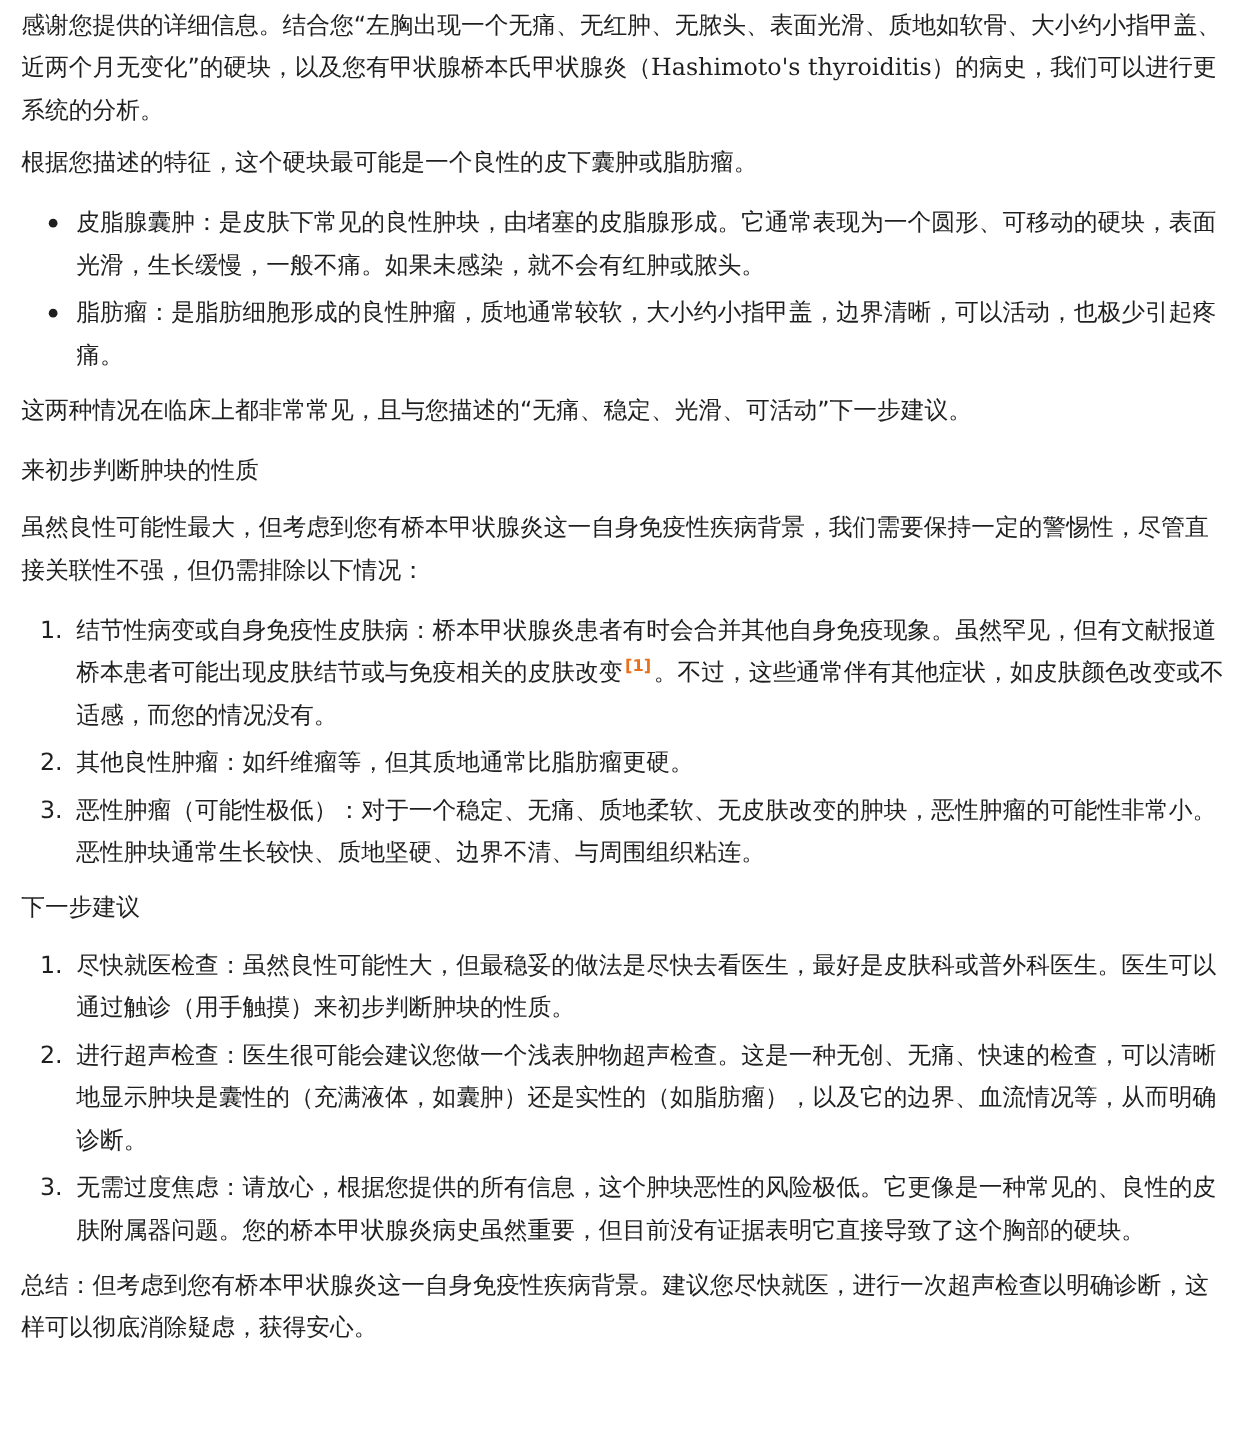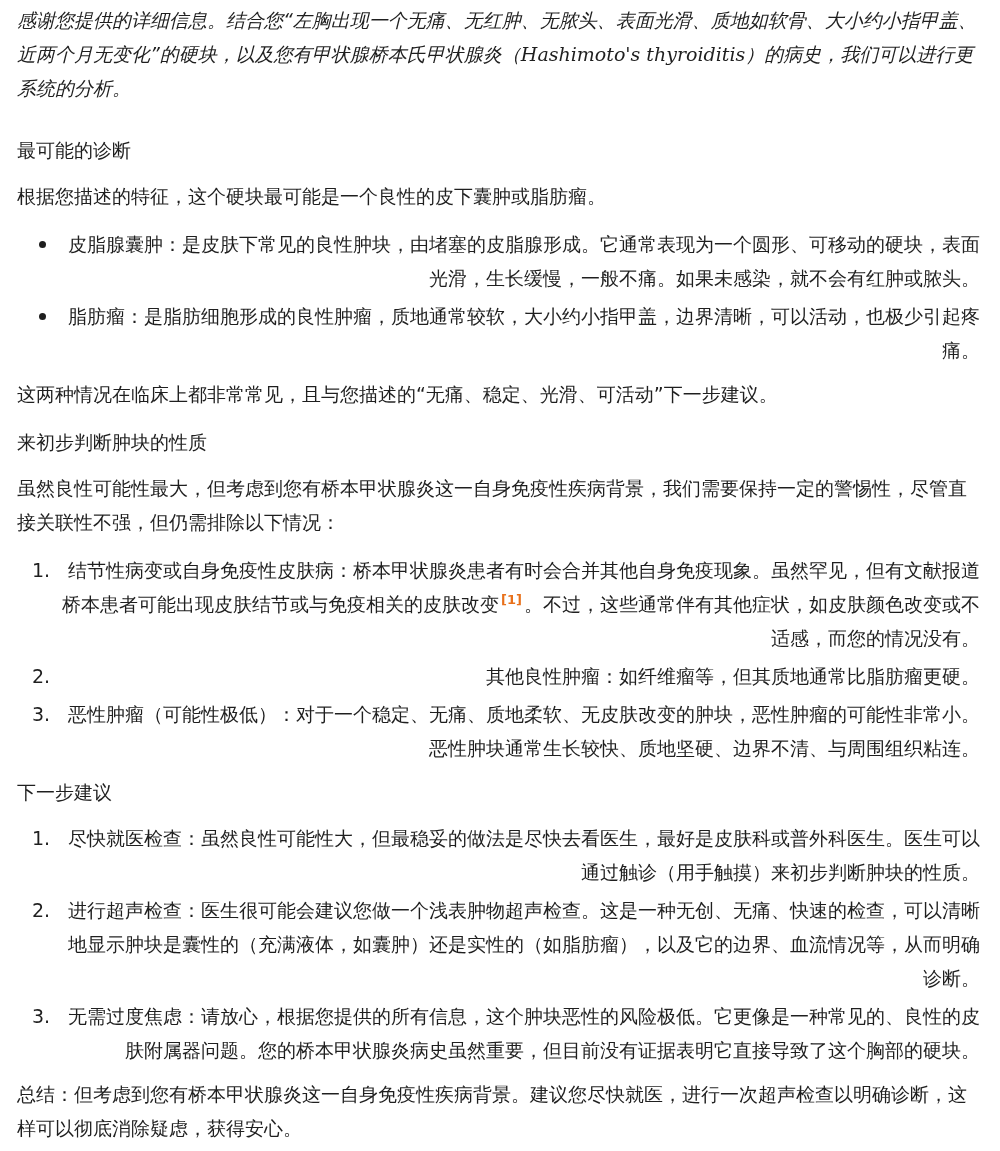--- a/index.html
+++ b/index.html
@@ -5,45 +5,44 @@
   html, body { margin: 0; padding: 0; background: #ffffff; }
   body {
     width: 1000px; height: 1151px; overflow: hidden;
     font-family: "DejaVu Sans", "Liberation Sans", sans-serif;
     color: #1f1f1f;
     font-size: 19px;
     line-height: 34px;
   }
   .doc { padding: 3px 20px 0 17px; }
   p { margin: 0; }
-  .intro { margin-bottom: 28px; font-style: italic; }
+  .intro { margin-bottom: 8px; }
   .heading { margin-bottom: 12px; }
   .para { margin-bottom: 14px; }
-  ul, ol { margin: 0 0 10px 0; padding-left: 44px; text-align: right; }
+  ul, ol { margin: 0 0 10px 0; padding-left: 44px; }
   ul li { list-style: none; position: relative; margin-bottom: 4px; }
   ul li::before {
     content: ""; position: absolute; left: -22px; top: 14px;
     width: 7px; height: 7px; border-radius: 50%; background: #1f1f1f;
   }
   ol { list-style: none; }
   ol li { position: relative; margin-bottom: 4px; }
   .num { position: absolute; left: -29px; top: 0; }
   .cite {
     color: #e8701a; font-weight: bold; font-size: 13px;
     vertical-align: super; line-height: 0; cursor: pointer; padding: 0 2px;
   }
   .en { font-family: "DejaVu Serif", "Liberation Serif", serif; }
 </style>
 </head>
 <body>
 
 <div class="doc">
   <p class="intro"><span>感谢您提供的详细信息。结合您“左胸出现一个无痛、无红肿、无脓头、表面光滑、质地如软骨、大小约小指甲盖、近两个月无变化”的硬块，以及您有甲状腺桥本氏甲状腺炎（</span><span class="en">Hashimoto's thyroiditis</span><span>）的病史，我们可以进行更系统的分析。</span></p>
 
-  <p class="heading">最可能的诊断</p>
   <p class="para">根据您描述的特征，这个硬块最可能是一个良性的皮下囊肿或脂肪瘤。</p>
   <ul>
     <li>皮脂腺囊肿：是皮肤下常见的良性肿块，由堵塞的皮脂腺形成。它通常表现为一个圆形、可移动的硬块，表面光滑，生长缓慢，一般不痛。如果未感染，就不会有红肿或脓头。</li>
     <li>脂肪瘤：是脂肪细胞形成的良性肿瘤，质地通常较软，大小约小指甲盖，边界清晰，可以活动，也极少引起疼痛。</li>
   </ul>
   <p class="para">这两种情况在临床上都非常常见，且与您描述的“无痛、稳定、光滑、可活动”下一步建议。</p>
 
   <p class="heading">来初步判断肿块的性质</p>
   <p class="para">虽然良性可能性最大，但考虑到您有桥本甲状腺炎这一自身免疫性疾病背景，我们需要保持一定的警惕性，尽管直接关联性不强，但仍需排除以下情况：</p>
   <ol>

